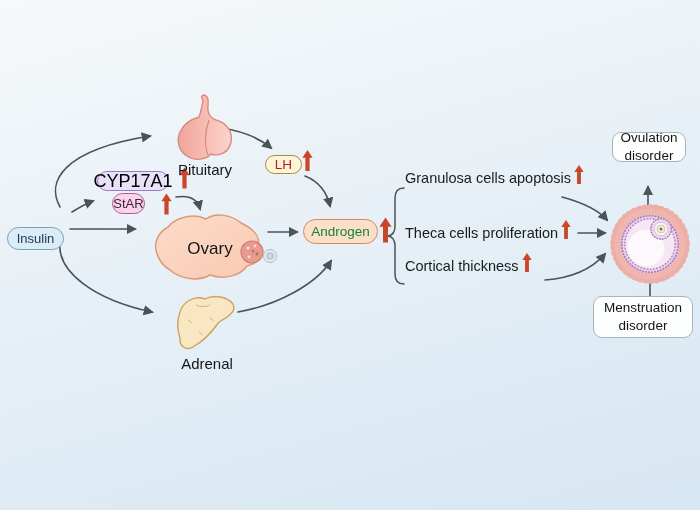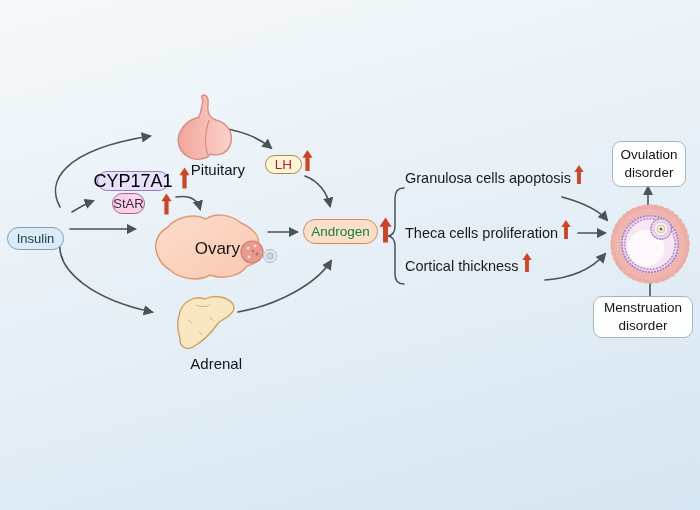--- a/index.html
+++ b/index.html
@@ -7,21 +7,21 @@
     position:relative;width:700px;height:510px;overflow:hidden;
     background:linear-gradient(165deg,#f6f9fb 0%,#e9f1f7 40%,#d6e6f2 100%);
     font-family:"Liberation Sans",sans-serif;color:#1c1c1c;
   }
   #scene{position:absolute;left:0;top:0;z-index:1;}
   .pill{
     position:absolute;z-index:2;display:flex;align-items:center;justify-content:center;
     border-radius:999px;box-sizing:border-box;white-space:nowrap;
   }
   .organ-label{
-    position:absolute;z-index:2;text-align:right;font-size:15px;color:#151515;
+    position:absolute;z-index:2;text-align:center;font-size:15px;color:#151515;
   }
   .effect-row{
     position:absolute;z-index:2;display:flex;align-items:center;white-space:nowrap;
     font-size:14.5px;color:#1b1b1b;
   }
   .effect-row svg{margin-left:3px;transform:translateY(-3px);}
   .up-arrow{display:block;}
   .outcome-box{
     position:absolute;z-index:2;display:flex;align-items:center;justify-content:center;
     text-align:center;background:#fdfefe;border:1.3px solid #a9b4bb;border-radius:9px;
@@ -170,16 +170,16 @@
       <path d="M6 0 L11.6 8.6 H8.3 V23 H3.7 V8.6 H0.4 Z" fill="#c94627"></path>
     </svg>
   </div>
   <div class="effect-row" style="left:405px;top:255px">
     <span>Cortical thickness</span>
     <svg class="up-arrow" width="10" height="21" viewBox="0 0 12 23">
       <path d="M6 0 L11.6 8.6 H8.3 V23 H3.7 V8.6 H0.4 Z" fill="#c94627"></path>
     </svg>
   </div>
 
-  <div class="outcome-box" style="left:612px;top:141px;width:74px;height:46px">Ovulation disorder</div>
+  <div class="outcome-box" style="left:612px;top:132px;width:74px;height:30px">Ovulation disorder</div>
   <div class="outcome-box" style="left:593px;top:296px;width:100px;height:42px">Menstruation disorder</div>
 
 </div>
 
 </body></html>

